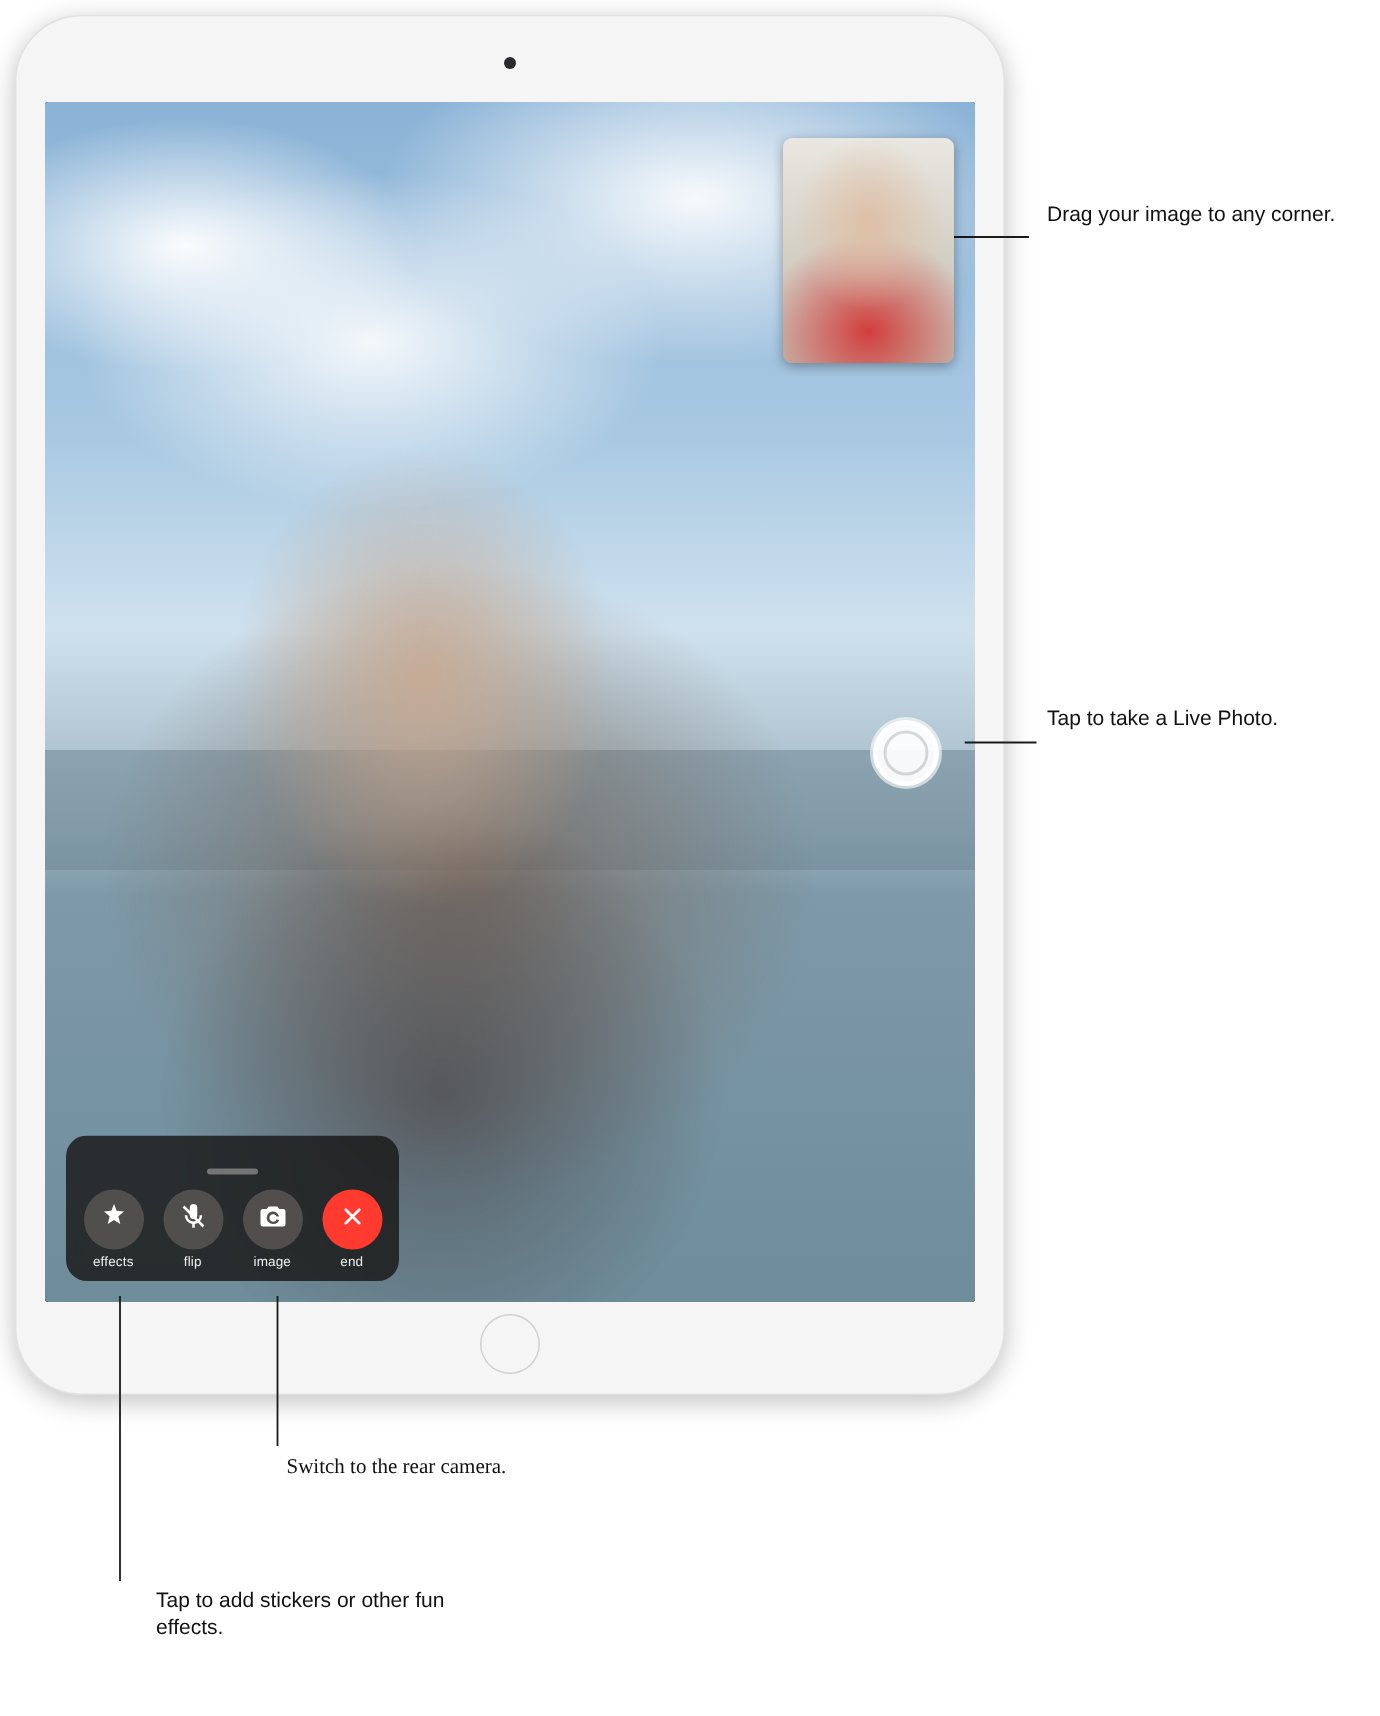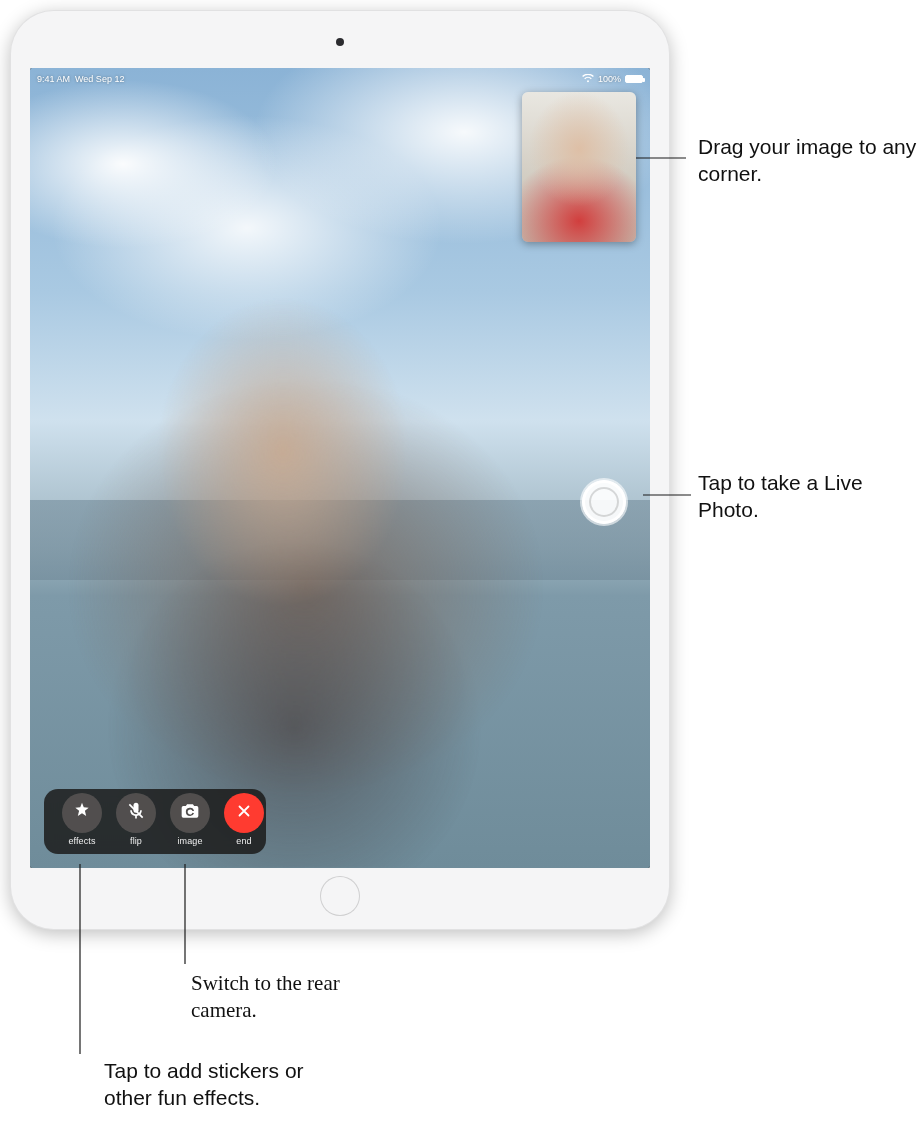--- a/index.html
+++ b/index.html
@@ -147,26 +147,26 @@
     border-radius: 50%;
     border: 2.5px solid rgba(0,0,0,0.14);
   }
 
   
   .control-panel {
     position: absolute;
     left: 14px;
     bottom: 14px;
     width: 222px;
-    padding: 4px 10px 8px 10px;
+    padding: 22px 10px 8px 10px;
     border-radius: 14px;
     background: rgba(25,23,22,0.82);
     backdrop-filter: blur(6px);
     display: flex;
-    flex-direction: row;
+    flex-direction: column;
     gap: 6px;
     z-index: 6;
   }
   .panel-grip {
     width: 34px; height: 4px; border-radius: 2px;
     background: rgba(255,255,255,0.35);
     align-self: center;
     margin-bottom: 4px;
   }
   .panel-row {
@@ -193,21 +193,21 @@
   .ctrl-btn.red  { background: #ff3b30; }
   .ctrl-label {
     color: rgba(255,255,255,0.92);
     font-size: 9px;
     letter-spacing: 0.1px;
   }
 
   
   .callout {
     position: absolute;
-    font-size: 21px;
+    font-size: 14px;
     line-height: 1.28;
     color: #111;
     font-weight: 400;
     max-width: 220px;
   }
   .leader {
     position: absolute;
     stroke: #1a1a1a;
     stroke-width: 1.2;
     fill: none;
@@ -218,35 +218,20 @@
 
 <div class="device">
   <span class="front-camera"></span>
 
   <div class="screen">
 
     <div class="remote-video">
       <div class="remote-person"></div>
     </div>
 
-    <div class="status-bar">
-      <div class="status-left">
-        <span>9:41 AM</span>
-        <span>Wed Sep 12</span>
-      </div>
-      <div class="status-right">
-        <span class="wifi-icon">
-          <svg width="12" height="9" viewBox="0 0 12 9">
-              <path d="M6 8.2a1 1 0 1 0 0-2 1 1 0 0 0 0 2zM3.2 5.2a4 4 0 0 1 5.6 0l1-1a5.4 5.4 0 0 0-7.6 0l1 1zM1.1 3.1a7 7 0 0 1 9.8 0l1-1a8.4 8.4 0 0 0-11.8 0l1 1z" fill="#fff"></path>
-            </svg>
-        </span>
-        <span>100%</span>
-        <span class="battery"></span>
-      </div>
-    </div>
 
     <div class="pip"></div>
 
     <div class="capture-btn"></div>
 
     <div class="control-panel">
       <div class="panel-grip"></div>
       <div class="panel-row">
         <div class="ctrl">
           <div class="ctrl-btn dark">

